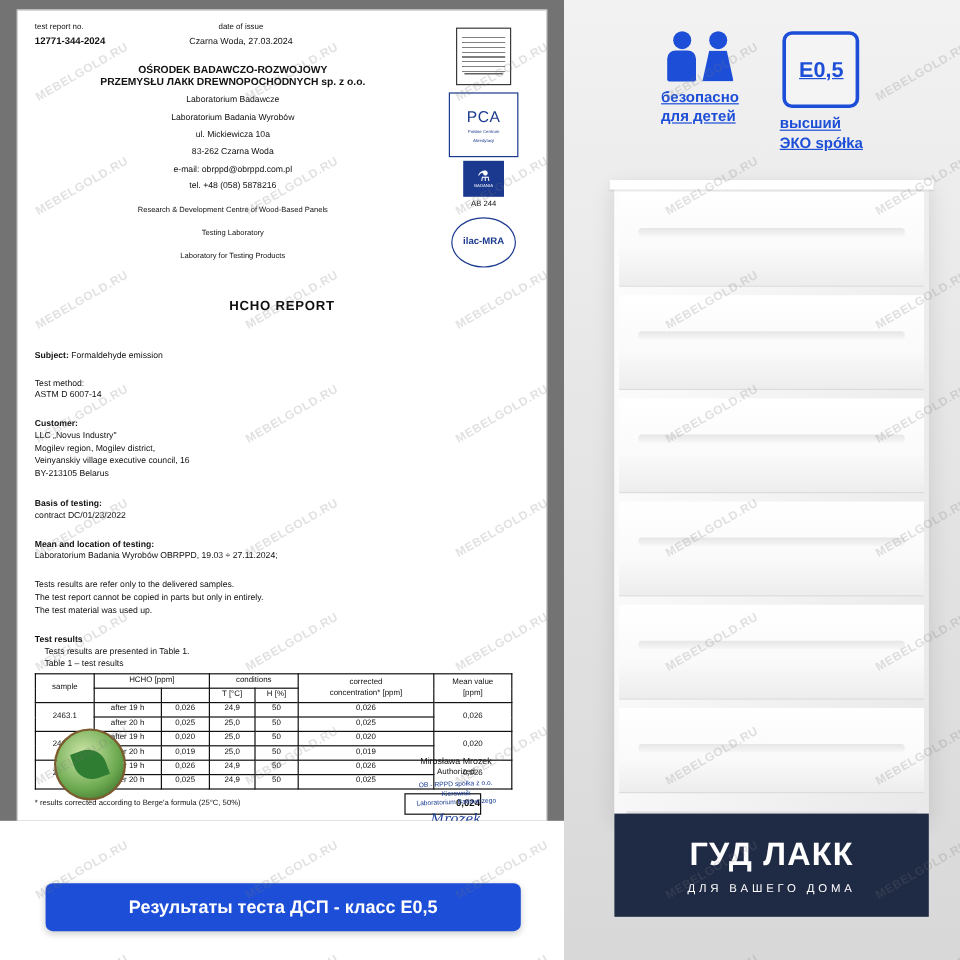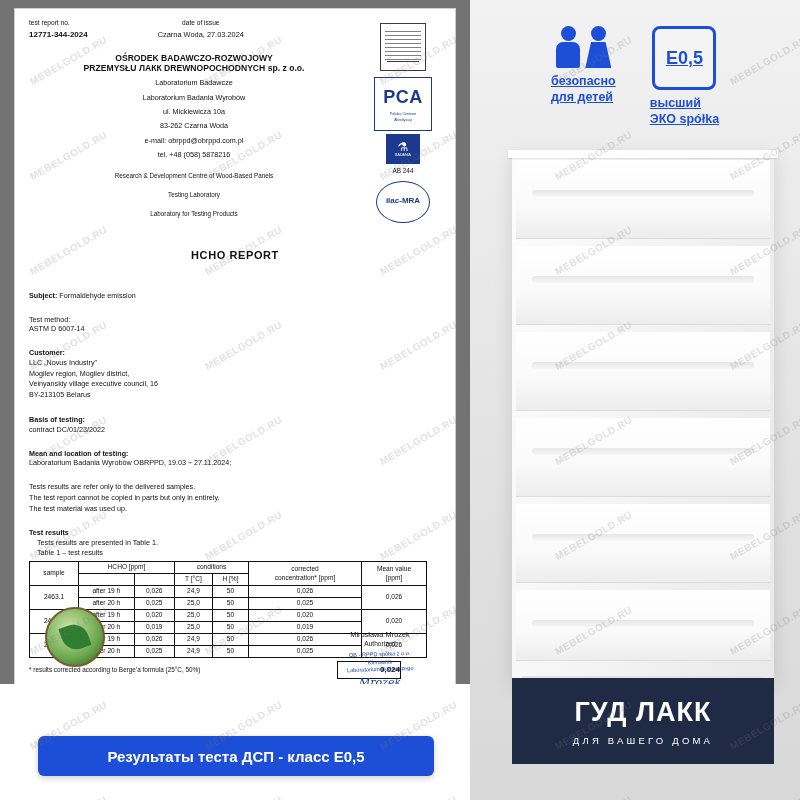--- a/index.html
+++ b/index.html
@@ -63,21 +63,21 @@
   .stamp-wave:after{
     content:"";position:absolute;left:6px;bottom:3px;right:6px;height:5px;
     border-top:1px solid #3a3a3a;
   }
   .pca{
     width:56px;height:52px;margin:4px auto 0 auto;
     border:1px solid #1b3a8f;background:#fff;
     display:flex;flex-direction:column;align-items:center;justify-content:center;
     color:#1b3a8f;
   }
-  .pca .t1{font-weight:bold;font-size:18px;letter-spacing:.5px;}
+  .pca .t1{font-weight:normal;font-size:13px;letter-spacing:.5px;}
   .pca .t2{font-size:3.6px;line-height:1.25;margin-top:2px;}
   .pca-badge{
     width:34px;height:30px;margin:3px auto 0 auto;background:#1b3a8f;color:#fff;
     display:flex;flex-direction:column;align-items:center;justify-content:center;
     font-size:3.6px;
   }
   .pca-badge .sym{font-size:12px;line-height:1;}
   .ab{font-size:6.4px;margin-top:3px;color:#111;}
   .ilac{
     width:52px;height:40px;margin:5px auto 0 auto;border-radius:50%;

